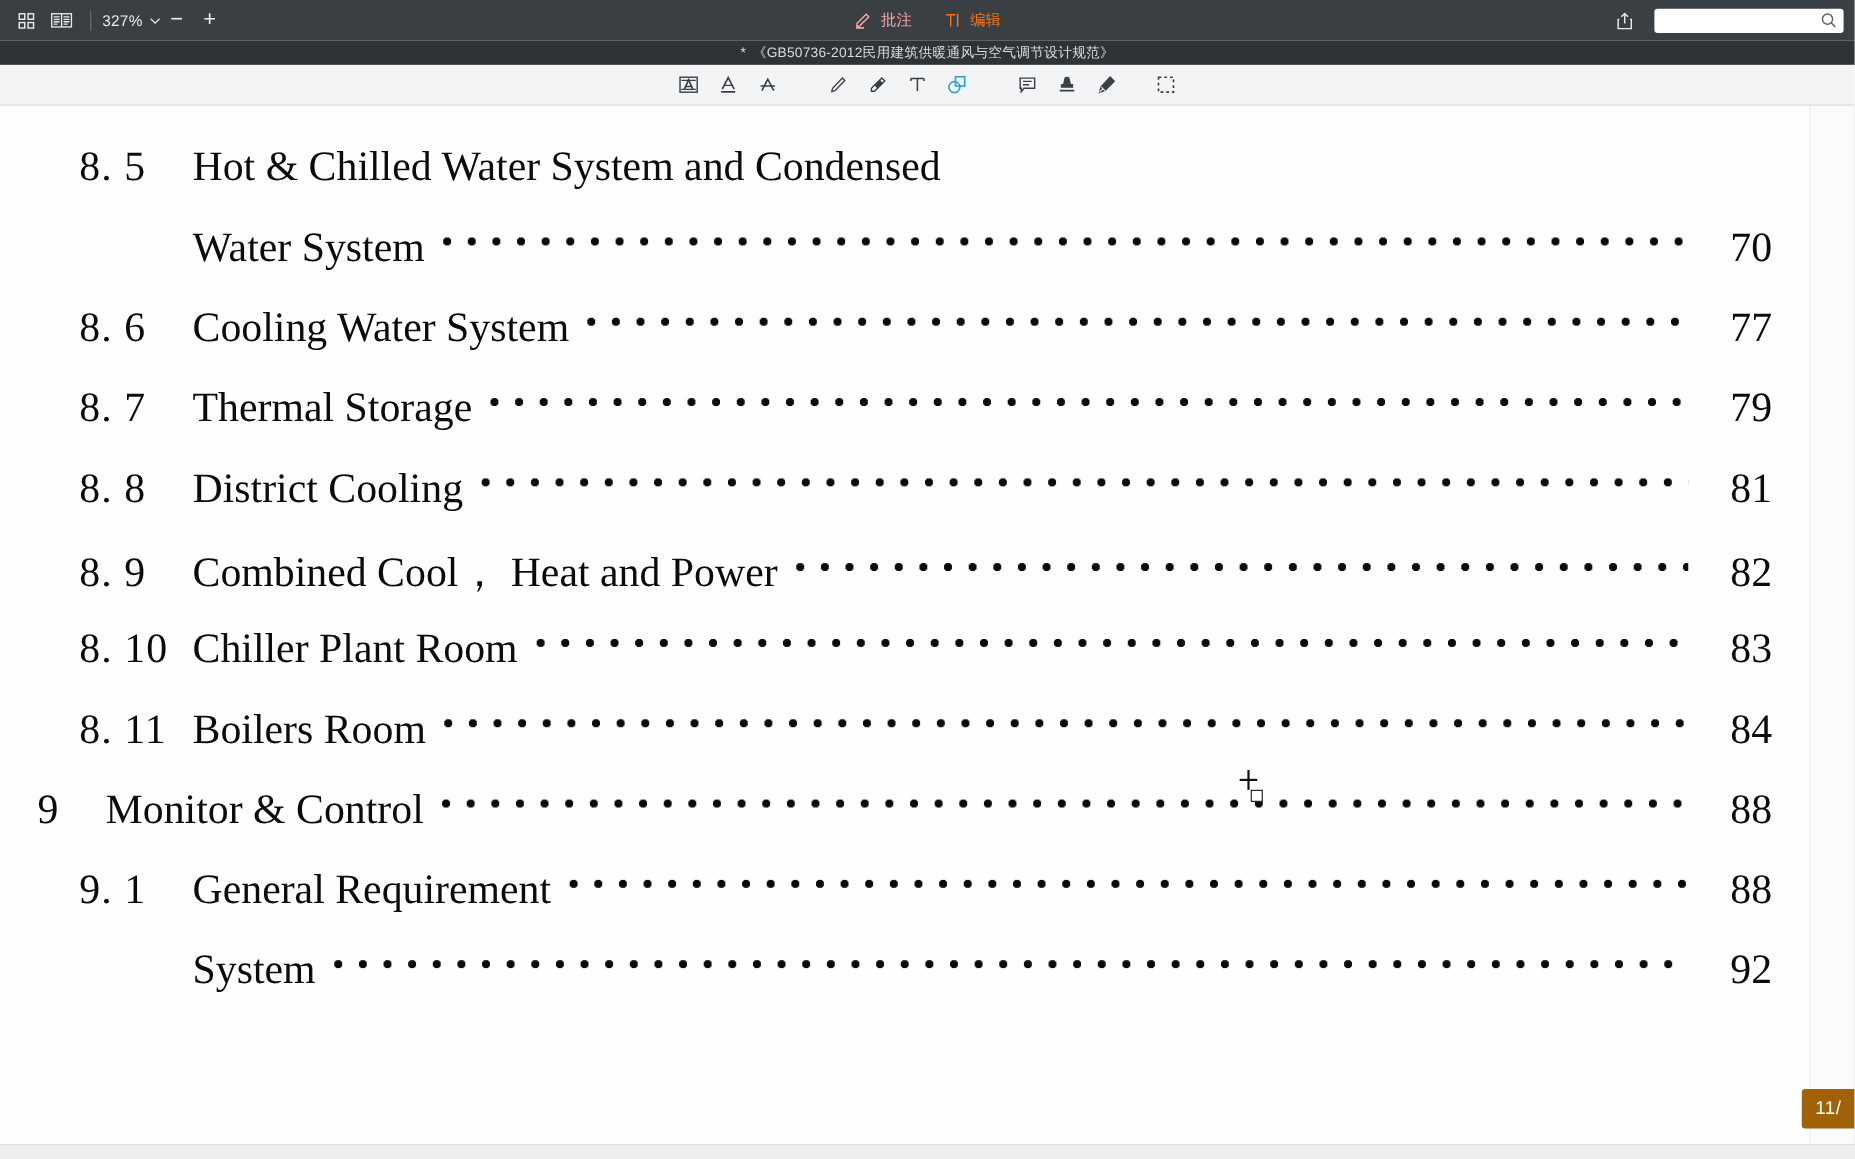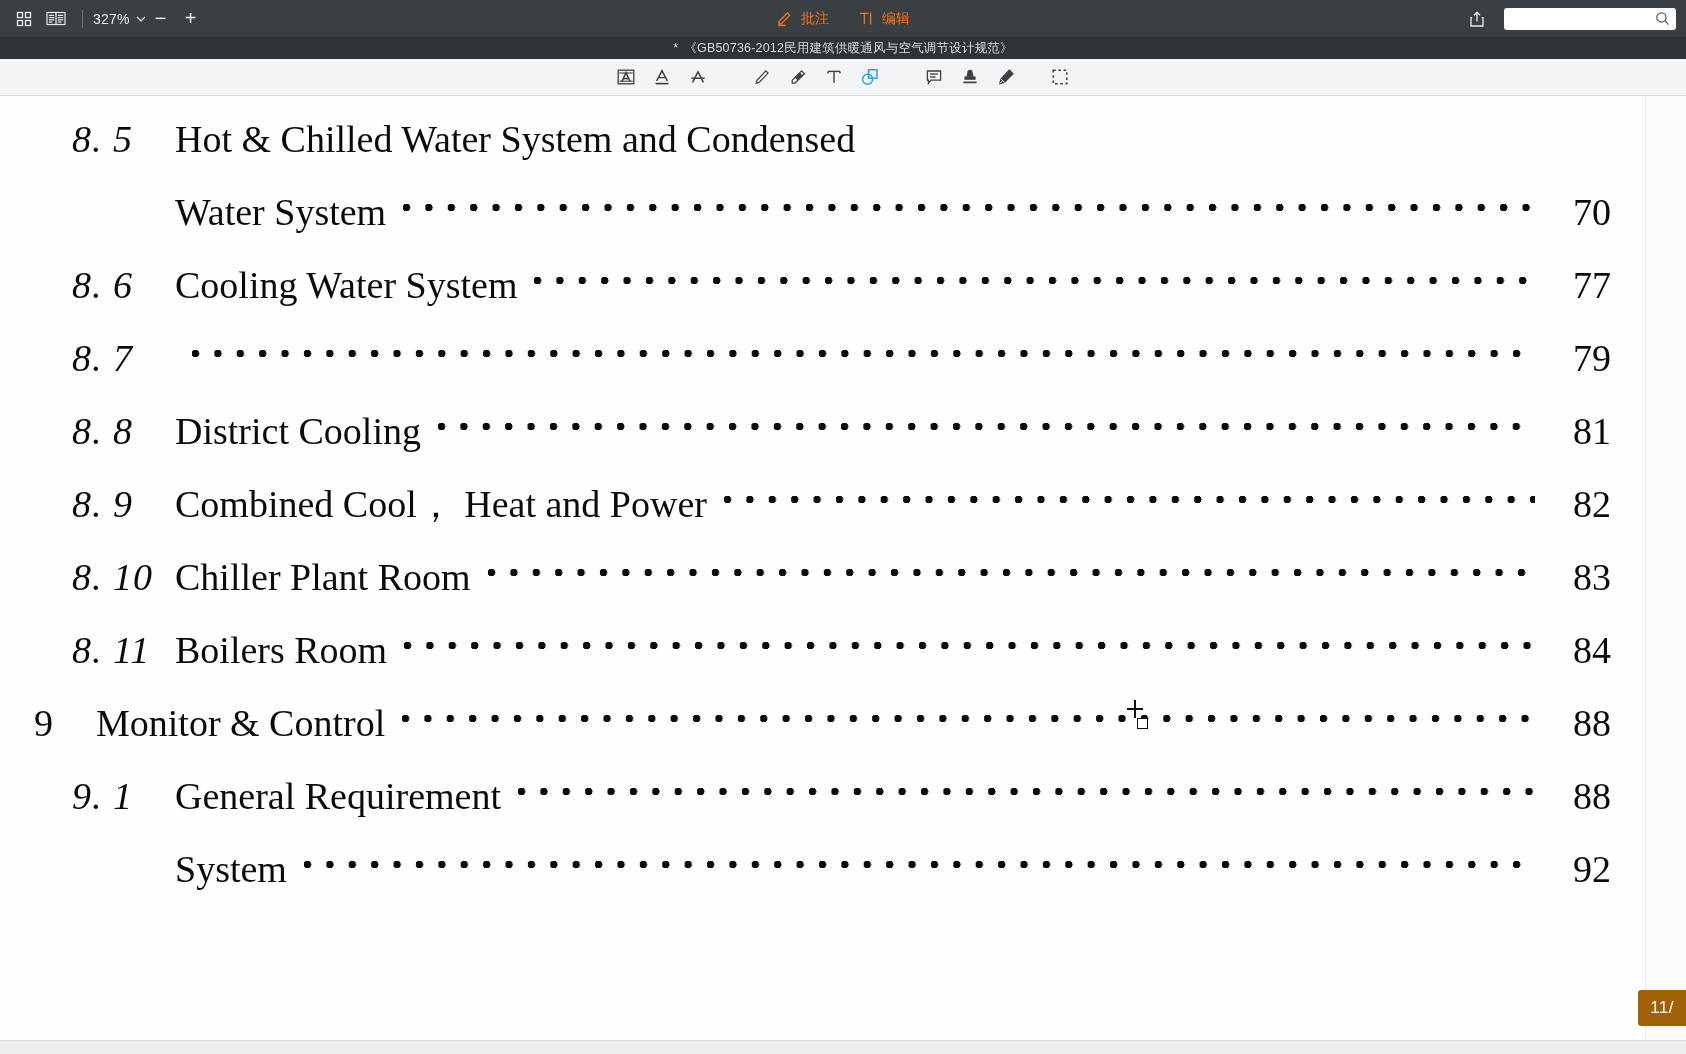--- a/index.html
+++ b/index.html
@@ -30,21 +30,21 @@
   }
   .tb-center{
     position:absolute; left:0; right:0; top:0; height:37px;
     display:flex; align-items:center; justify-content:center; gap:28px;
     pointer-events:none;
   }
   .mode{
     display:flex; align-items:center; gap:8px; font-size:14px;
     pointer-events:auto; cursor:pointer;
   }
-  .mode.active{ color:#f97316; }
+  .mode.active{ color:#fca5a5; }
   .mode.idle{ color:#f97316; }
   .tb-right{
     position:absolute; right:10px; top:0; height:37px;
     display:flex; align-items:center; gap:12px;
   }
   .share-btn{ width:30px;height:28px;display:flex;align-items:center;justify-content:center;color:#e9ebec;cursor:pointer;}
   .searchbox{
     width:172px; height:22px; background:#ffffff; border-radius:3px;
     display:flex; align-items:center; padding:0 6px; position:relative;
   }
@@ -96,24 +96,24 @@
   }
   .row{
     display:flex; align-items:baseline;
     height:73px;
     padding-left:72px; padding-right:34px;
   }
   .row .num{
     font-size:38px; letter-spacing:1px; white-space:nowrap;
     flex:0 0 auto;
   }
-  .row .num.lvl1{ width:103px;font-style:italic; }
+  .row .num.lvl1{ width:103px; }
   .row .num.lvl0{ width:62px; margin-left:-38px; }
   .row .title{
-    font-size:38px; white-space:nowrap; flex:0 0 auto;
+    font-size:38px; white-space:nowrap; flex:0 0 auto;margin-top:16px;
   }
   .row .leader{
     flex:1 1 auto; margin:0 14px 0 16px; position:relative; height:38px;
     overflow:hidden;
   }
   .row .leader::before{
     content:"";
     position:absolute; left:0; right:0; bottom:13px; height:9px;
     background-image:radial-gradient(circle at 4.5px 4.5px, #0b0b0b 3.6px, rgba(0,0,0,0) 4.0px);
     background-size:22.4px 9px;
@@ -360,20 +360,21 @@
           <div class="pageno">70</div>
         </div>
         <div class="row">
           <div class="num lvl1">8. 6</div>
           <div class="title">Cooling Water System</div>
           <div class="leader"></div>
           <div class="pageno">77</div>
         </div>
         <div class="row">
           <div class="num lvl1">8. 7</div>
+          <div class="title">Thermal Storage</div>
           <div class="leader"></div>
           <div class="pageno">79</div>
         </div>
         <div class="row">
           <div class="num lvl1">8. 8</div>
           <div class="title">District Cooling</div>
           <div class="leader"></div>
           <div class="pageno">81</div>
         </div>
         <div class="row">

